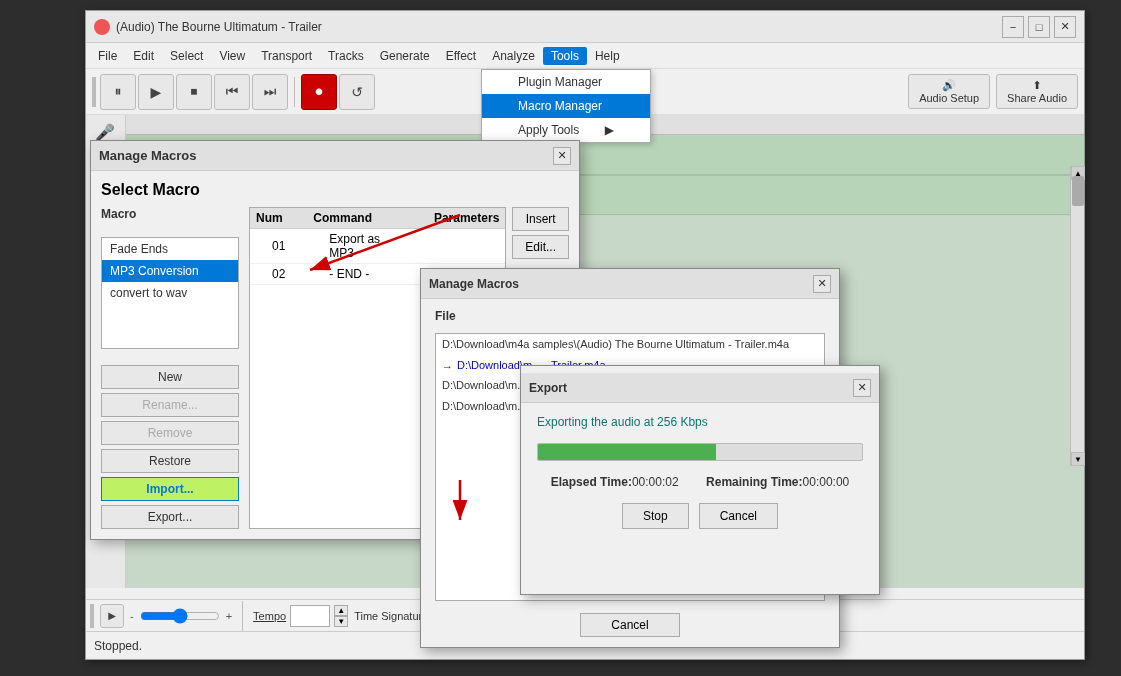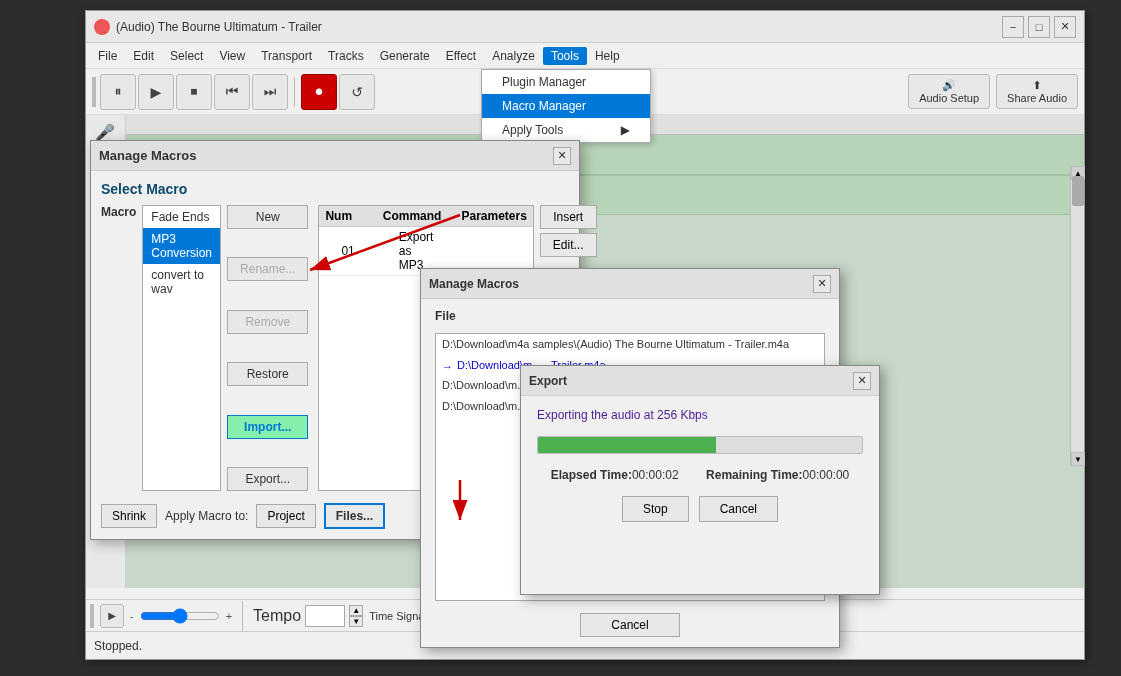--- a/index.html
+++ b/index.html
@@ -50,21 +50,21 @@
     .dropdown-menu {
       position: absolute;
       top: 58px; left: 395px;
       background: white;
       border: 1px solid #aaa;
       box-shadow: 2px 2px 6px rgba(0,0,0,0.2);
       z-index: 100;
       min-width: 170px;
     }
     .dropdown-item {
-      padding: 5px 20px; cursor: pointer; font-size: 12px; color: #333;
+      padding: 5px 36px; cursor: pointer; font-size: 12px; color: #333;
       display: flex; align-items: center; justify-content: space-between;
     }
     .dropdown-item.highlighted { background: #0078d7; color: white; }
 
     
     .toolbar {
       display: flex; align-items: center;
       background: #f0f0f0;
       padding: 3px 6px;
       border-bottom: 1px solid #ddd;
@@ -130,36 +130,36 @@
     }
     .dialog-title-bar {
       display: flex; align-items: center; justify-content: space-between;
       background: #e0e0e0; padding: 6px 8px; border-bottom: 1px solid #ccc;
       height: 30px;
     }
     .dialog-title { font-size: 13px; font-weight: bold; color: #333; }
     .dialog-close-btn { width: 18px; height: 18px; border: 1px solid #aaa; background: #e8e8e8; cursor: pointer; display: flex; align-items: center; justify-content: center; font-size: 11px; color: #333; }
 
     .dialog-content { display: flex; flex-direction: column; height: calc(100% - 30px); padding: 10px; gap: 8px; }
-    .select-macro-label { font-size: 14px; font-weight: bold; color: #0c4a6e; }
+    .select-macro-label { font-size: 16px; font-weight: bold; color: #000000; }
     .dialog-main { display: flex; gap: 10px; flex: 1; }
-    .macro-list-panel { display: flex; gap: 6px; flex: 1; }
+    .macro-list-panel { display: flex; flex-direction: column; gap: 16px; flex: 1; }
     .macro-list-header { font-size: 12px; color: #333; font-weight: bold; }
     .macro-list {
       flex: 1; border: 1px solid #aaa; background: white; overflow-y: auto;
     }
     .macro-list-item { padding: 4px 8px; cursor: pointer; font-size: 12px; color: #333; }
     .macro-list-item.selected { background: #0078d7; color: white; }
     .macro-buttons { display: flex; flex-direction: column; gap: 4px; justify-content: space-between; }
     .macro-btn {
       padding: 4px 12px; border: 1px solid #aaa; background: #e8e8e8;
       cursor: pointer; font-size: 12px; color: #333; text-align: center;
     }
     .macro-btn.disabled { color: #aaa; cursor: default; }
-    .macro-btn.primary { border-color: #0078d7; background: #86efac; color: #0078d7; font-weight: bold; }
+    .macro-btn.primary { border-color: #0078d7; background: #bef264; color: #0078d7; font-weight: bold; }
 
     .edit-steps-panel { width: 320px; display: flex; flex-direction: column; gap: 6px; }
     .edit-steps-header { font-size: 12px; font-weight: bold; color: #333; }
     .edit-steps-table-wrap { flex: 1; border: 1px solid #aaa; background: white; overflow-y: auto; }
     .steps-table { width: 100%; border-collapse: collapse; font-size: 12px; }
     .steps-table th { background: #e0e0e0; border-bottom: 1px solid #ccc; padding: 3px 6px; text-align: left; font-weight: bold; }
     .steps-table td { padding: 3px 22px; border-bottom: 1px solid #eee; }
     .edit-steps-btns { display: flex; flex-direction: column; gap: 4px; }
     .edit-step-btn { padding: 4px 12px; border: 1px solid #aaa; background: #e8e8e8; cursor: pointer; font-size: 12px; }
 
@@ -194,24 +194,24 @@
       position: absolute;
       top: 365px; left: 520px;
       width: 360px; height: 230px;
       background: #f0f0f0;
       border: 1px solid #888;
       box-shadow: 4px 4px 12px rgba(0,0,0,0.35);
       z-index: 400;
     }
     .export-title-bar {
       display: flex; align-items: center; justify-content: space-between;
-      background: #e0e0e0; padding: 6px 8px; border-bottom: 1px solid #ccc; height: 30px;
+      background: #e0e0e0; padding: 6px 8px; border-bottom: 1px solid #ccc; height: 30px; margin-top: 7px;
     }
     .export-content { padding: 12px 16px; display: flex; flex-direction: column; gap: 14px; }
-    .export-desc { font-size: 12px; color: #4c1d95; }
+    .export-desc { font-size: 12px; color: #0f766e; }
     .progress-bar-wrap { background: #ddd; border: 1px solid #bbb; height: 18px; border-radius: 2px; overflow: hidden; }
     .progress-bar-fill { background: #4caf50; height: 100%; width: 55%; }
     .export-times { display: flex; justify-content: space-around; font-size: 12px; color: #333; }
     .export-time-item { display: flex; }
     .export-time-label { font-weight: bold; }
     .export-btns { display: flex; gap: 10px; justify-content: center; }
     .export-btn { padding: 5px 20px; border: 1px solid #aaa; background: #e8e8e8; cursor: pointer; font-size: 12px; }
 
     
     .arrow-overlay {
@@ -299,21 +299,21 @@
   </div>
 
   <div class="bottom-toolbar">
     <div style="width:4px;height:24px;background:#bbb;"></div>
     <button class="toolbar-btn" style="width:24px;height:24px;font-size:10px;">▶</button>
     <span style="font-size:11px;color:#555;">-</span>
     <input type="range" style="width: 80px;" value="50">
     <span style="font-size:11px;color:#555;">+</span>
     <div class="toolbar-separator"></div>
     <div class="tempo-group">
-      <span style="font-size:16px;color:#333;">Tempo</span>
+      <span style="font-size:11px;color:#333;text-decoration:underline;">Tempo</span>
       <input class="num-input" type="text" style="">
       <div style="display:flex;flex-direction:column;">
         <div class="small-btn">▲</div>
         <div class="small-btn">▼</div>
       </div>
     </div>
     <div class="sig-group">
       <span style="font-size:11px;color:#333;">Time Signature</span>
       <input class="num-input" type="text" style="">
       <div style="display:flex;flex-direction:column;">
@@ -380,36 +380,35 @@
                   <th>Command</th>
                   <th>Parameters</th>
                 </tr>
               </thead>
               <tbody>
                 <tr>
                   <td>01</td>
                   <td>Export as MP3</td>
                   <td></td>
                 </tr>
+                <tr>
+                  <td>02</td>
+                  <td>- END -</td>
+                  <td></td>
+                </tr>
               </tbody>
             </table>
           </div>
           <div class="edit-steps-btns">
             <button class="edit-step-btn">Insert</button>
             <button class="edit-step-btn">Edit...</button>
           </div>
         </div>
       </div>
     </div>
-    <div class="dialog-bottom">
-      <button class="shrink-btn">Shrink</button>
-      <span class="apply-label">Apply Macro to:</span>
-      <button class="apply-btn">Project</button>
-      <button class="files-btn">Files...</button>
-    </div>
   </div>
 </div>
 
 <div class="dialog-applying">
   <div class="dialog-title-bar">
     <span class="applying-title">Manage Macros</span>
     <button class="dialog-close-btn">✕</button>
   </div>
   <div class="applying-content">
     <div style="font-size:12px;font-weight:bold;color:#333;margin-bottom:2px;">File</div>

